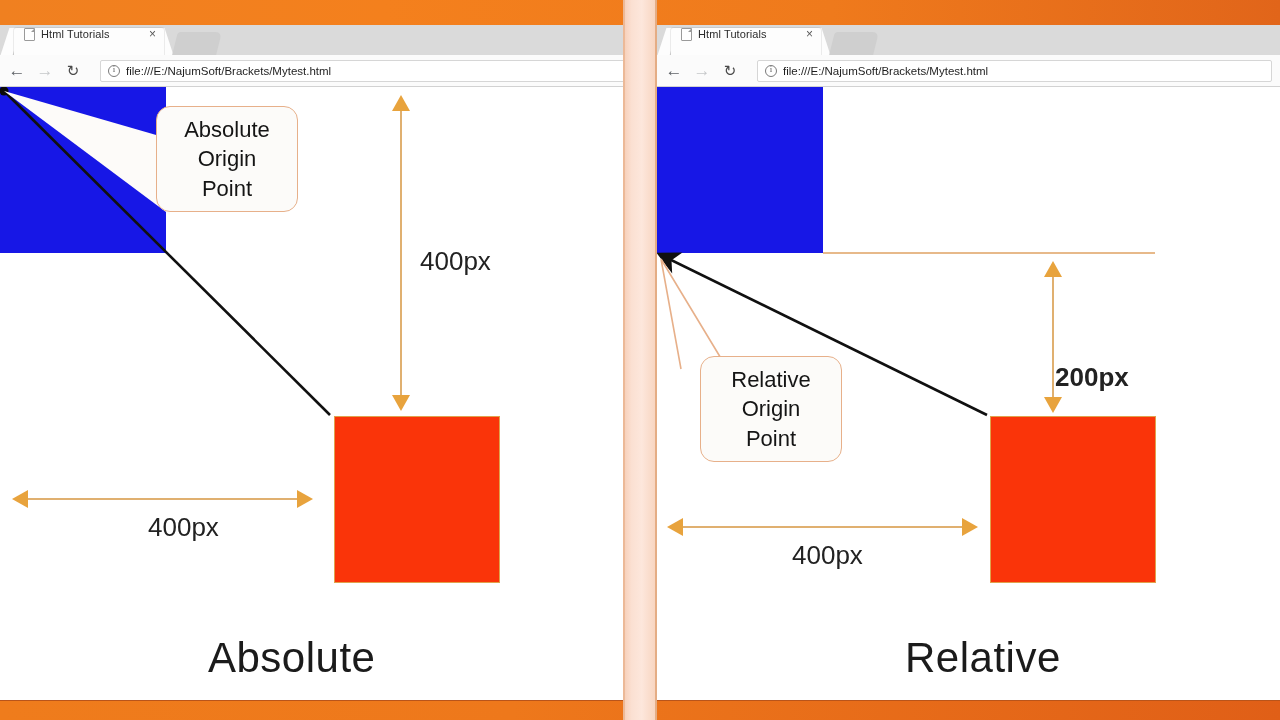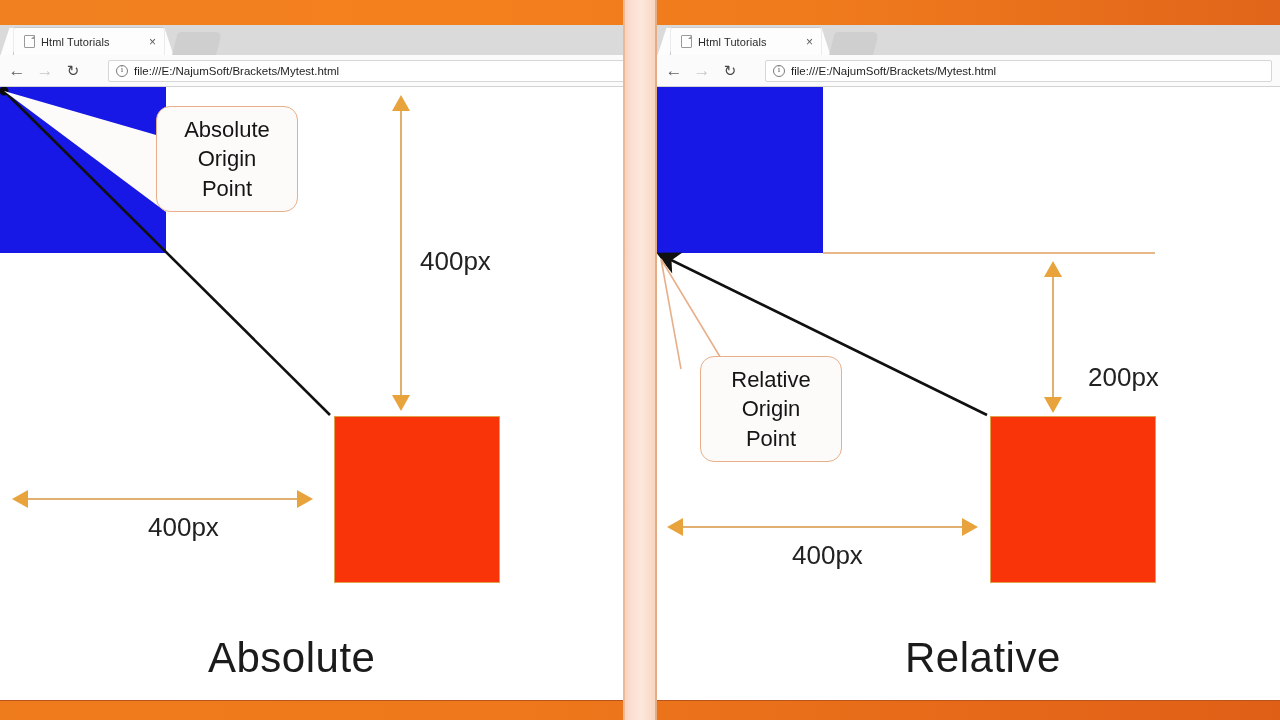--- a/index.html
+++ b/index.html
@@ -58,21 +58,21 @@
     border-bottom:1px solid #c9c9c9;
   }
   .tabstrip::before{
     content:""; position:absolute; left:0; top:0; right:0; height:30px;
     background:#dadada;
   }
   .tab {
     position:absolute; left:14px; top:3px; height:27px; width:150px;
     background:#fdfdfd;
     border-top-left-radius:3px; border-top-right-radius:3px;
-    display:flex; align-items:center; gap:6px; padding:0 6px 0 10px;
+    display:flex; gap:6px; padding:0 6px 0 10px;
     box-shadow:0 0 0 1px rgba(0,0,0,.07);
     transform: skewX(0deg);
   }
   .tab .page-ico{
     width:11px; height:13px; background:#ffffff;
     border:1px solid #9a9a9a; border-radius:1px; position:relative; flex:0 0 auto;
   }
   .tab .page-ico::after{
     content:""; position:absolute; right:-1px; top:-1px;
     border-width:0 0 4px 4px; border-style:solid;
@@ -103,21 +103,21 @@
   }
   .nav-btn{
     font-size:17px; line-height:1; color:#5f6368; width:18px; text-align:center;
     cursor:pointer; user-select:none;
   }
   .nav-btn.fwd{ color:#c6c8ca; }
   .nav-btn.reload{ font-size:15px; color:#4a4a4a; }
   .omnibox{
     flex:1; height:22px; background:#ffffff; border:1px solid #d6d6d6;
     border-radius:2px; display:flex; align-items:center; gap:6px; padding:0 7px;
-    margin-left:16px;
+    margin-left:8px;
   }
   .info-ico{
     width:12px; height:12px; border:1px solid #7b7b7b; border-radius:50%;
     position:relative; flex:0 0 auto;
   }
   .info-ico::after{
     content:"i"; position:absolute; left:0; right:0; top:-2px;
     font-size:9px; text-align:center; color:#5f5f5f;
     font-family:"Liberation Serif", serif;
   }
@@ -279,21 +279,21 @@
 
         <line x1="4" y1="168" x2="330" y2="328" stroke="#101010" stroke-width="2.6" marker-start="url(#arrBlk)"></line>
 
         <line x1="396" y1="176" x2="396" y2="324" stroke="#e0b070" stroke-width="2" marker-start="url(#arrRs)" marker-end="url(#arrR)"></line>
 
         <line x1="12" y1="440" x2="319" y2="440" stroke="#e0b070" stroke-width="2" marker-start="url(#arrRs)" marker-end="url(#arrR)"></line>
 
         <path d="M4,172 L68,278 M4,172 L24,282" stroke="#e7b08a" stroke-width="1.6" fill="none"></path>
       </svg>
 
-      <div class="measure-label" style="left:431px; top:275px;">200px</div>
+      <div class="measure-label" style="left:398px; top:275px;font-weight:bold;">200px</div>
 
       <div class="measure-label" style="left:135px; top:453px;">400px</div>
     </div>
   </div>
 
   <div class="callout relative-callout">
     <span>Relative</span>
     <span>Origin</span>
     <span>Point</span>
   </div>

